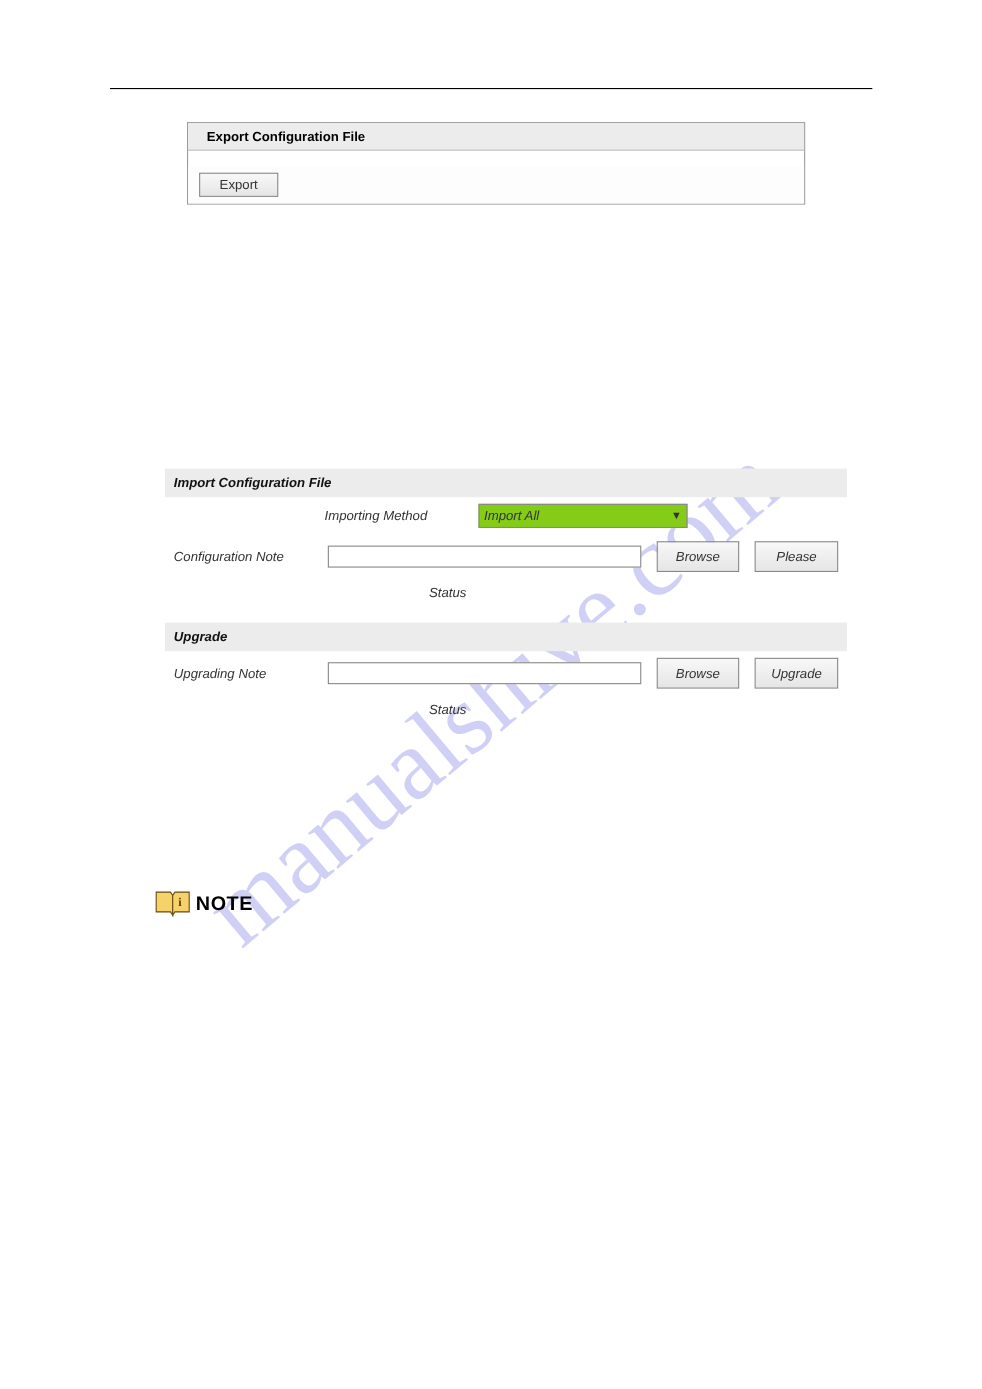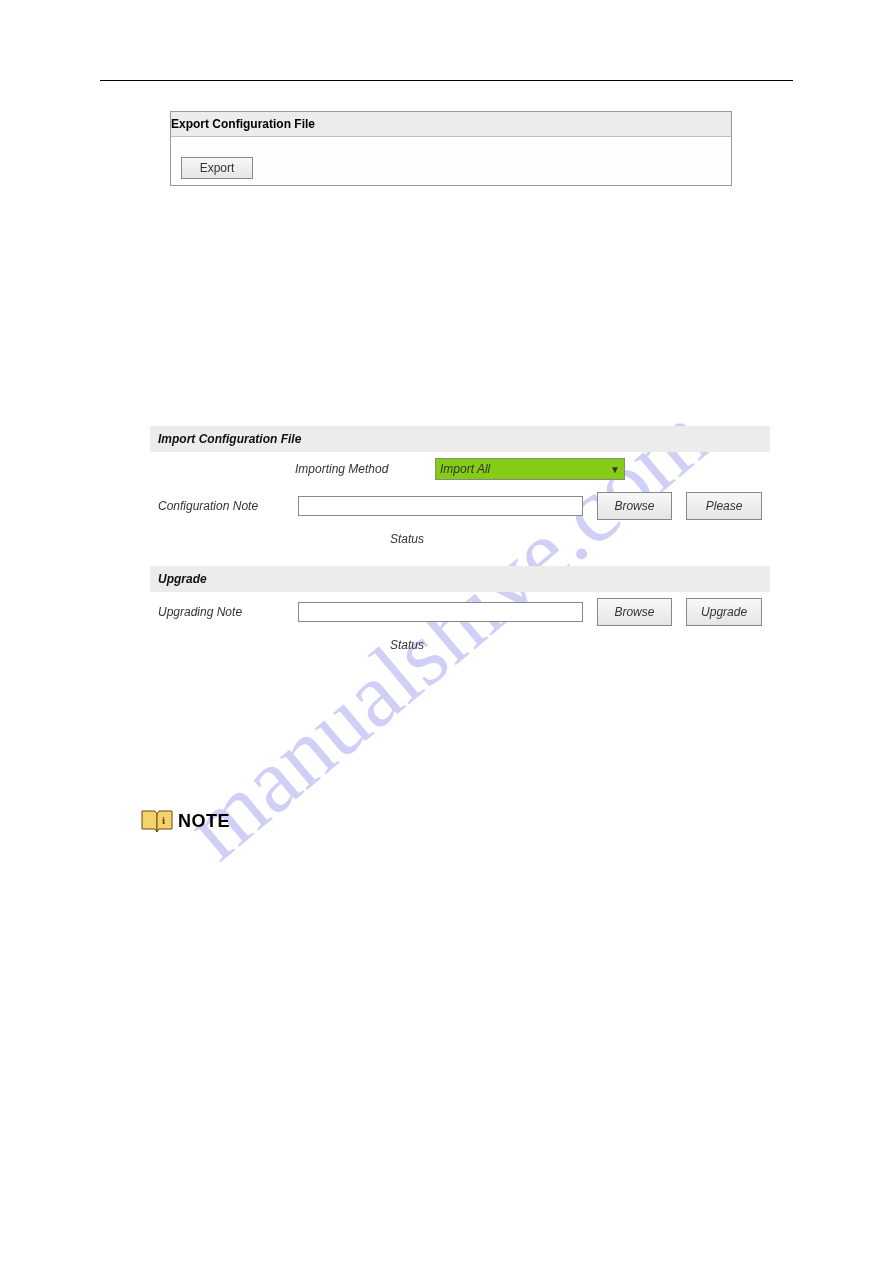--- a/index.html
+++ b/index.html
@@ -23,21 +23,21 @@
   .export-box {
     border: 1px solid #9a9a9a;
     width: 560px;
     margin-left: 70px;
   }
   .export-header {
     background: #ececec;
     border-bottom: 1px solid #c0c0c0;
     font-size: 12px;
     font-weight: bold;
-    padding: 5px 0;
+    padding: 5px 17px;
     color: #000;
   }
   .export-body {
     padding: 6px 10px;
     background: #fdfdfd;
     margin-top: 14px;
   }
   .btn {
     display: inline-block;
     background: linear-gradient(#f8f8f8,#e5e5e5);

